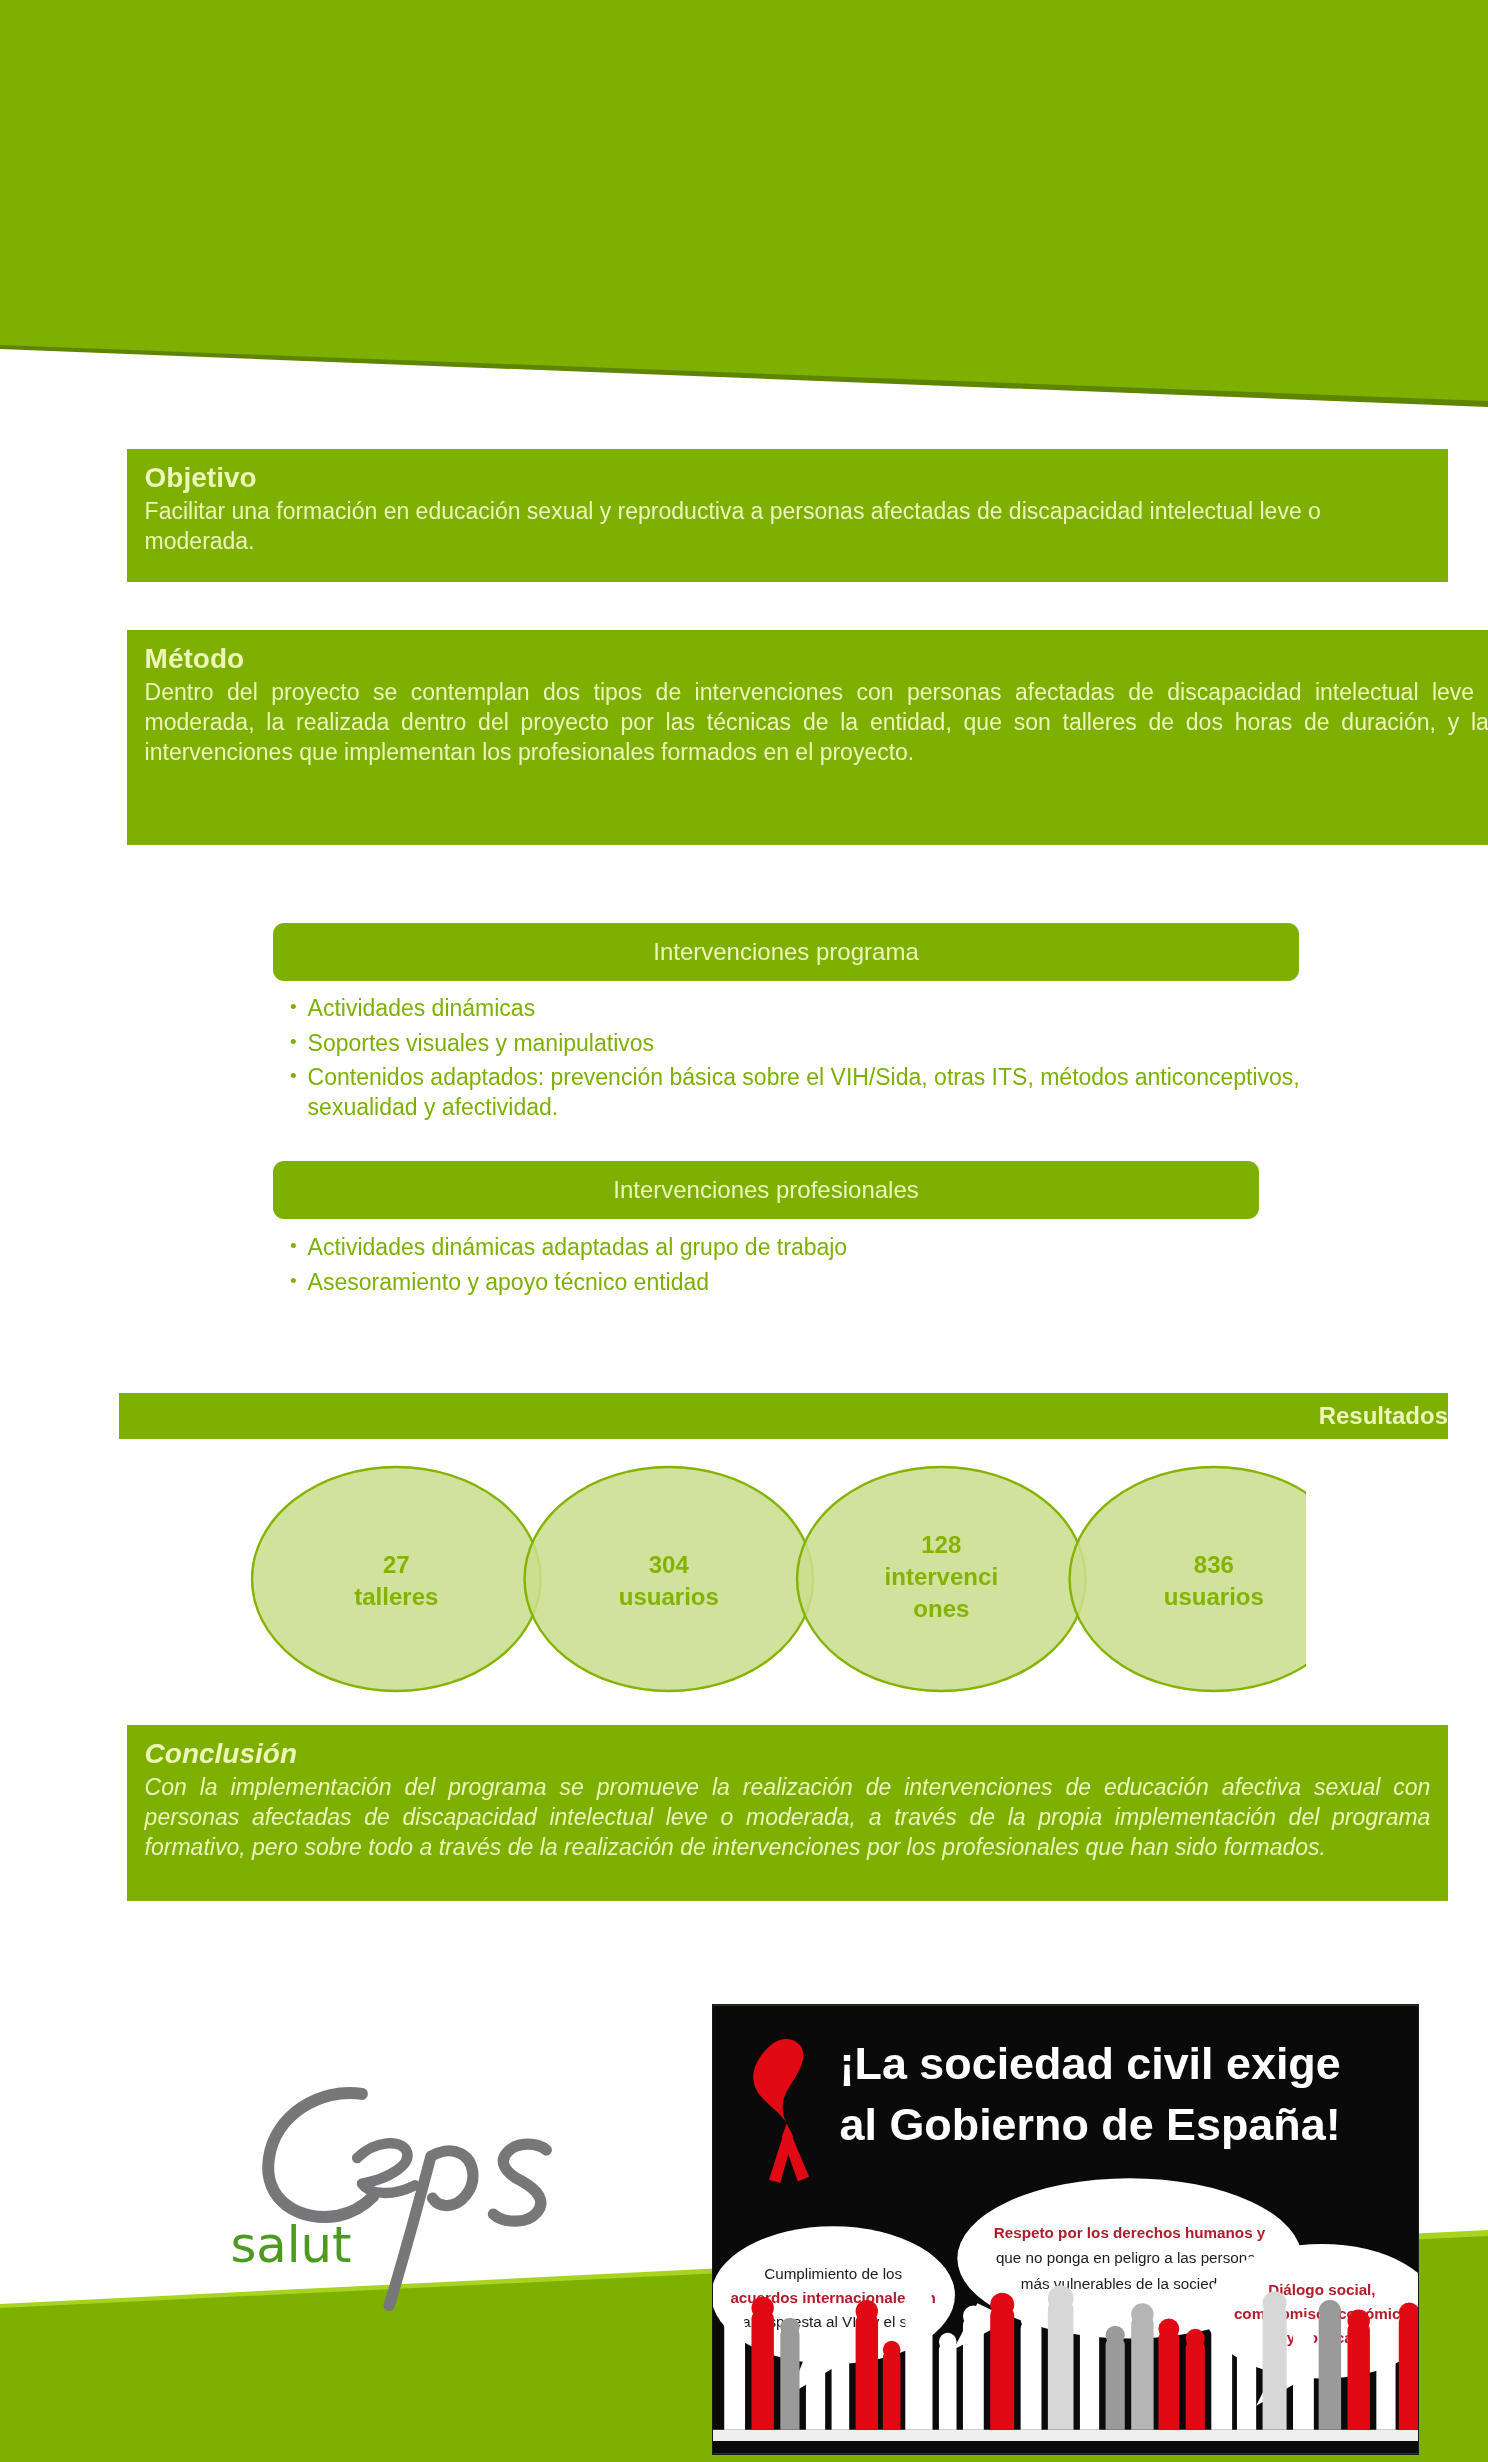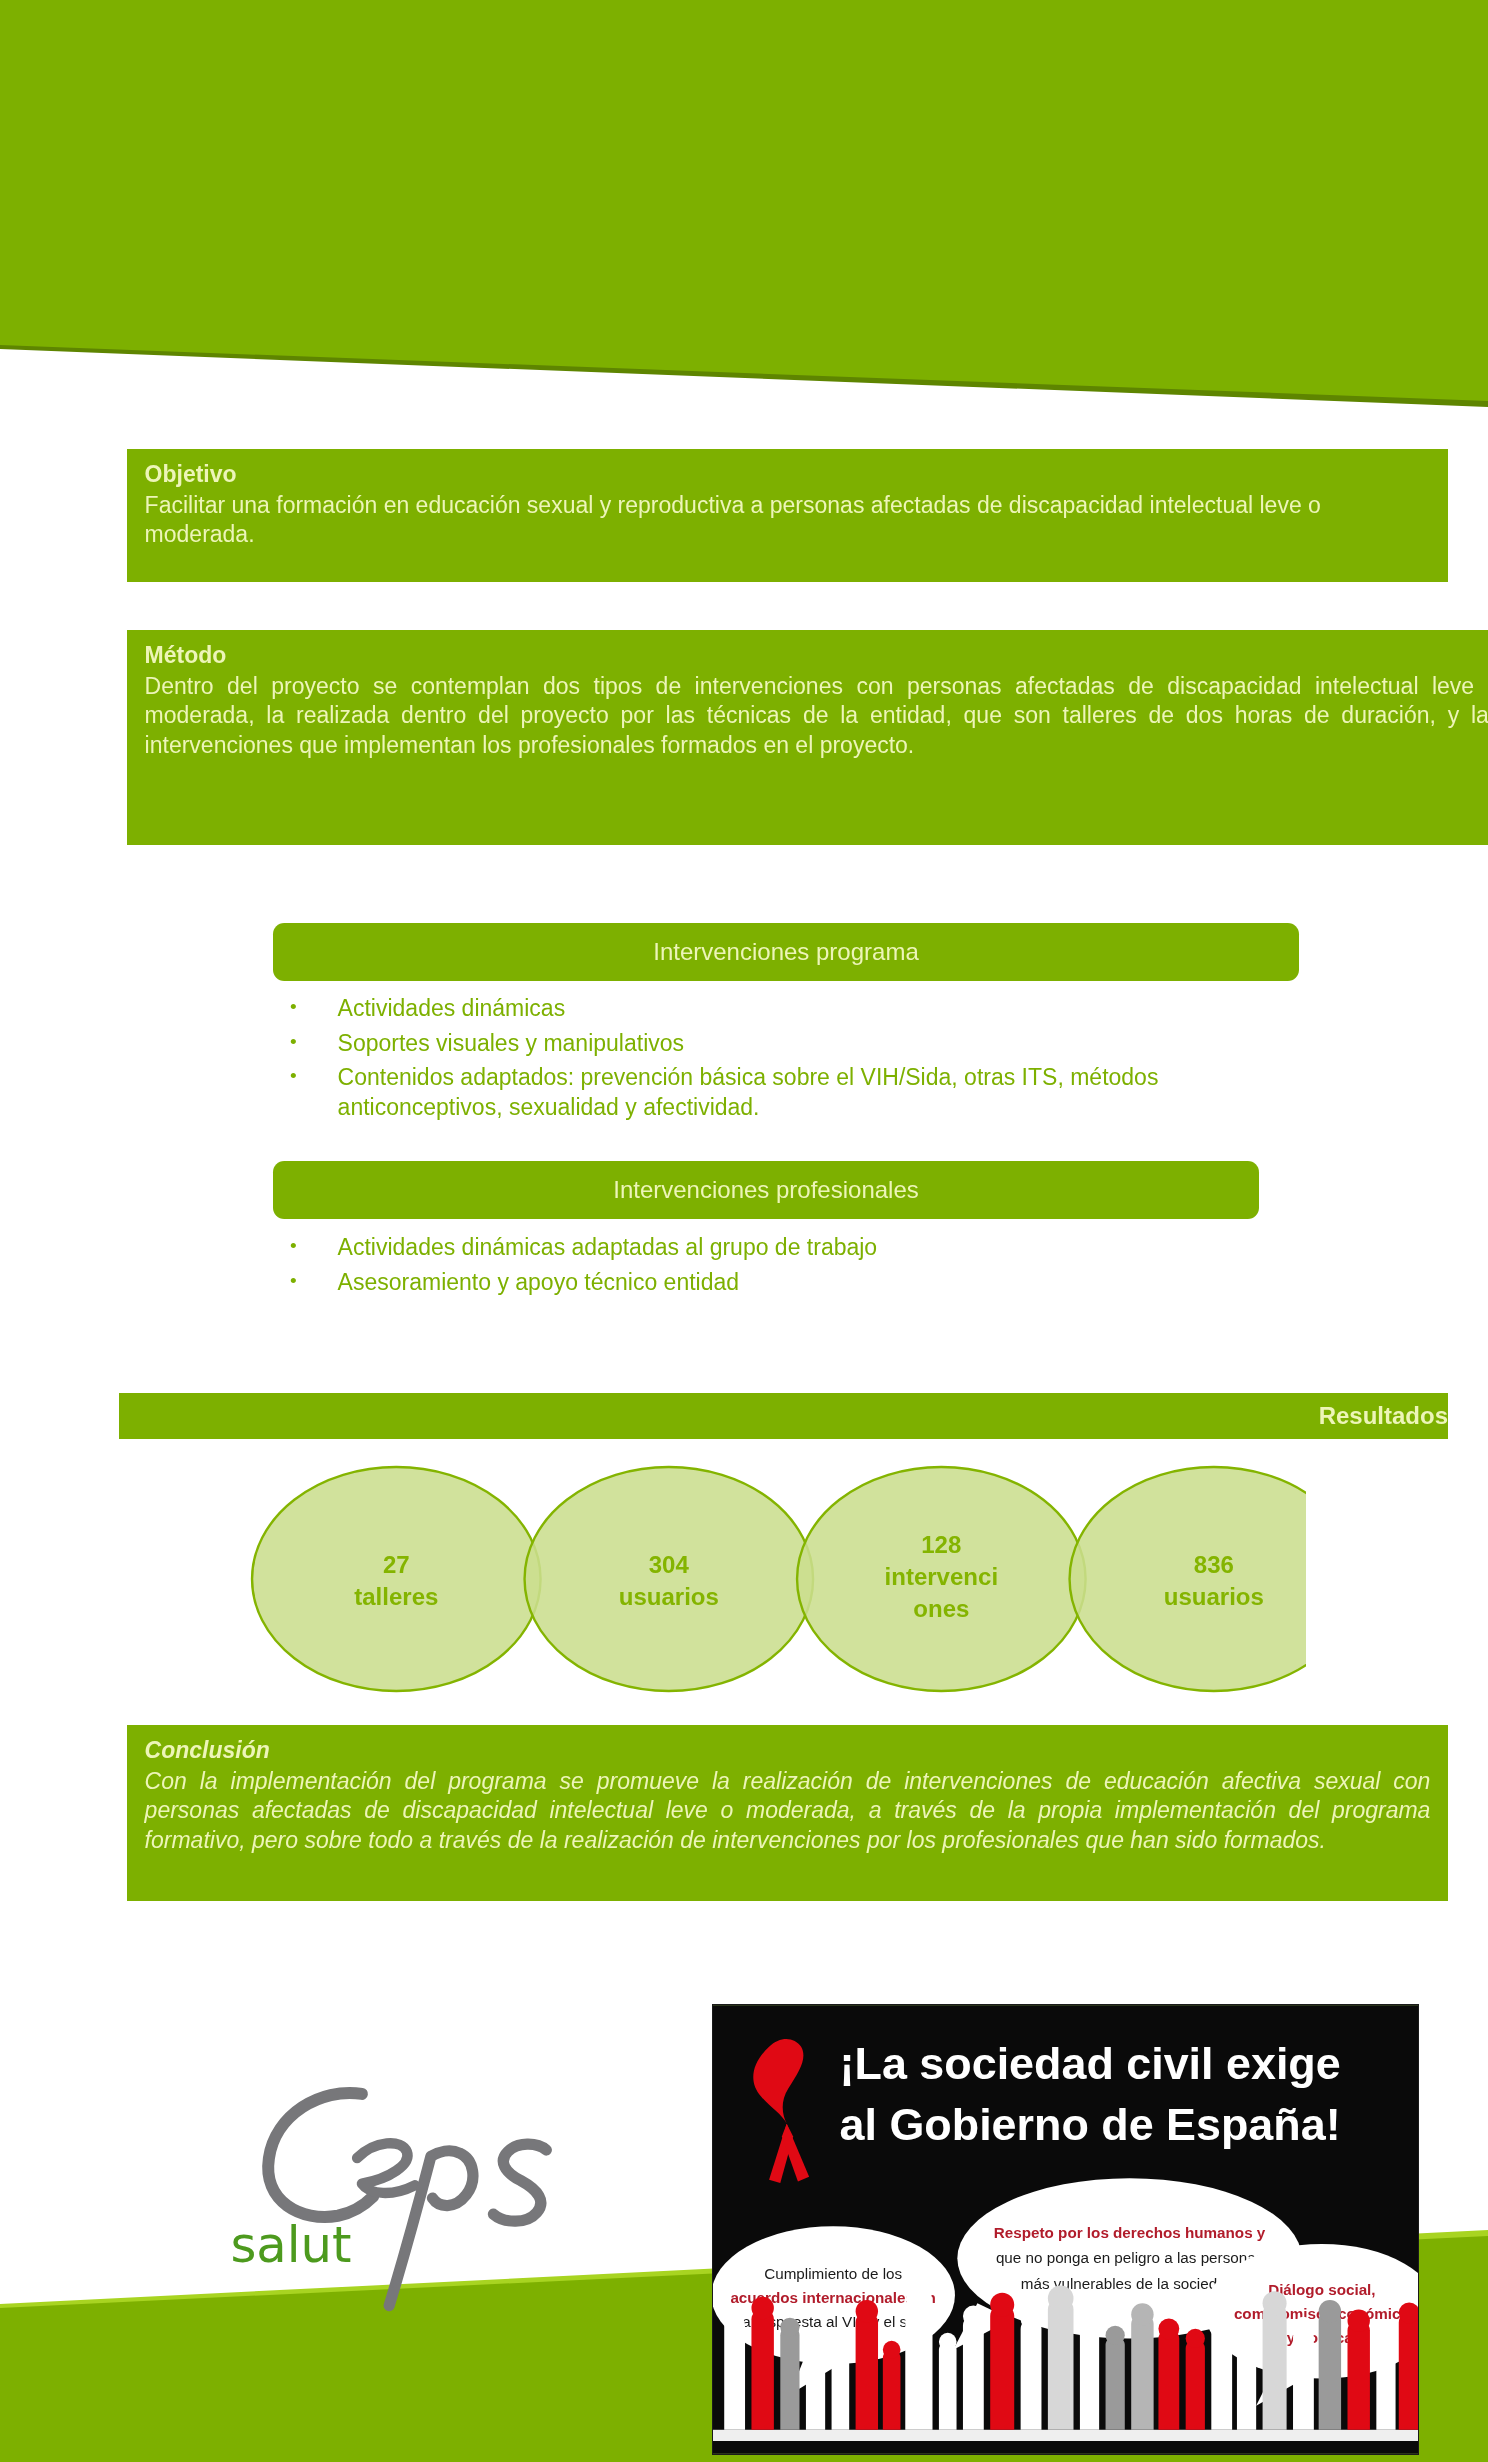--- a/index.html
+++ b/index.html
@@ -35,21 +35,21 @@
   }
   #author-block div{white-space:nowrap;}
 
   
   .panel{
     position:absolute;background:#7DB000;color:#EDF5B8;
     box-sizing:border-box;padding:11.2px 17.6px 14.4px 17.6px;
     z-index:3;
   }
   .panel-heading{
-    font-size:23px;font-weight:bold;line-height:1.25;margin-bottom:1.6px;
+    font-size:28px;font-weight:bold;line-height:1.25;margin-bottom:1.6px;
   }
   .panel-body{
     font-size:23px;line-height:1.30;text-align:justify;
   }
   .panel-body.nojust{text-align:left;}
 
   #panel-objetivo{left:127px;top:449px;width:1321px;height:133px;}
   #panel-metodo{left:127px;top:630px;width:1391px;height:215px;}
   #panel-conclusion{left:127px;top:1725px;width:1321px;height:176px;font-style:italic;}
 
@@ -68,21 +68,21 @@
     font-size:23px;line-height:1.30;
   }
   #bullets-programa{left:290px;top:994px;width:1010px;}
   #bullets-profesionales{left:290px;top:1233px;width:1010px;}
   .bullets .bullet-row{
     display:flex;align-items:flex-start;margin-bottom:4.8px;
   }
   .bullets .bullet-dot{
     width:17.6px;flex:0 0 17.6px;text-align:left;font-size:19px;line-height:1.40;
   }
-  .bullets .bullet-text{flex:1;margin-left:30px;}
+  .bullets .bullet-text{flex:1;}
 
   
   #bar-resultados{
     position:absolute;left:119px;top:1393px;width:1329px;height:46px;
     background:#7DB000;color:#EDF5B8;
     display:flex;align-items:center;justify-content:flex-end;
     font-size:24px;font-weight:bold;z-index:3;
   }
   #venn-wrap{
     position:absolute;left:224px;top:1459px;width:1082px;height:240px;z-index:3;

